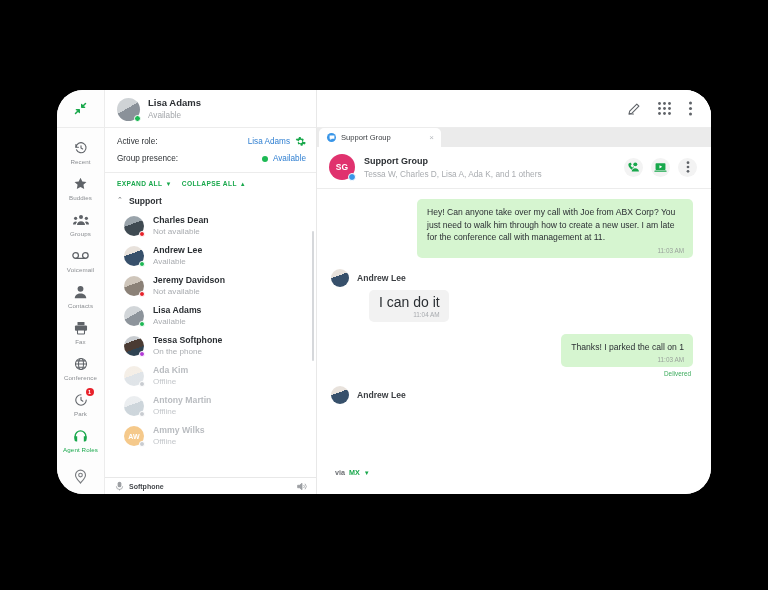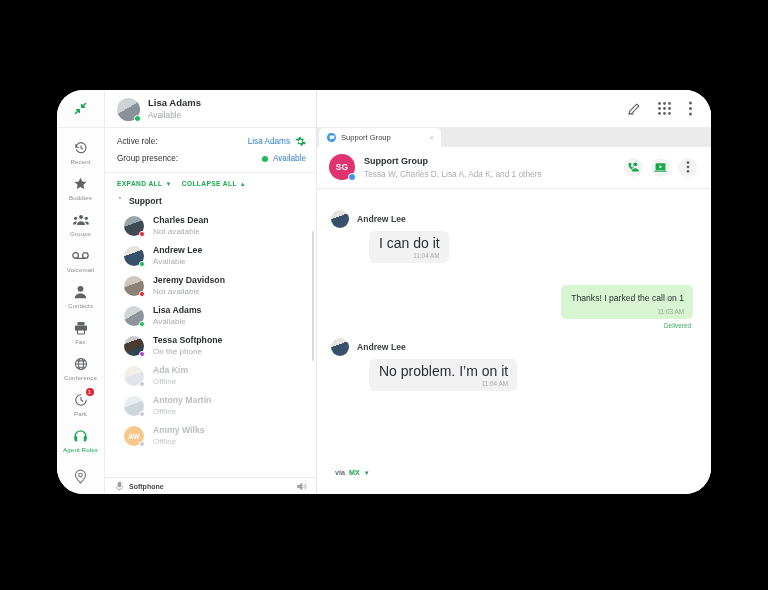--- a/index.html
+++ b/index.html
@@ -587,53 +587,55 @@
                   <circle cx="2" cy="7" r="1.6"></circle>
                   <circle cx="2" cy="12" r="1.6"></circle>
               </svg>
             </span>
           </span>
         </span>
       </div>
 
       <div class="messages">
 
+        <div class="msg-out">
+          <div class="bubble-out">
+            <div class="btext">Hey! Can anyone take over my call with Joe from ABX Corp? You just need to walk him through how to create a new user. I am late for the conference call with management at 11.</div>
+            <div class="b-time">11:03 AM</div>
+          </div>
+        </div>
 
         <div class="msg-in">
           <div class="in-head">
             <span class="avatar">
               <span class="av-img" style="width:18px;height:18px;background:linear-gradient(160deg,#e8e2dc 0 38%,#37506b 38% 100%);display:block;"></span>
             </span>
             <span class="in-name">Andrew Lee</span>
           </div>
           <div class="bubble-in">
             <div class="btext">I can do it</div>
             <div class="bi-time">11:04 AM</div>
           </div>
         </div>
 
-        <div class="msg-out" style="margin-top:22px;">
+        <div class="msg-out" style="margin-top:12px;">
           <div class="bubble-out">
             <div class="btext">Thanks! I parked the call on 1</div>
             <div class="b-time">11:03 AM</div>
           </div>
         </div>
         <div class="b-delivered">Delivered</div>
 
         <div class="msg-in" style="margin-top:9px;">
           <div class="in-head">
             <span class="avatar">
               <span class="av-img" style="width:18px;height:18px;background:linear-gradient(160deg,#e8e2dc 0 38%,#37506b 38% 100%);display:block;"></span>
             </span>
             <span class="in-name">Andrew Lee</span>
           </div>
-          <div class="bubble-in">
-            <div class="btext">No problem. I’m on it</div>
-            <div class="bi-time">11:04 AM</div>
-          </div>
         </div>
       </div>
 
       <div class="composer-wrap">
         <div class="via-row">
           <span class="via-lbl">via</span>
           <span class="via-val">MX</span>
           <span class="via-chev">▼</span>
         </div>
       </div>

